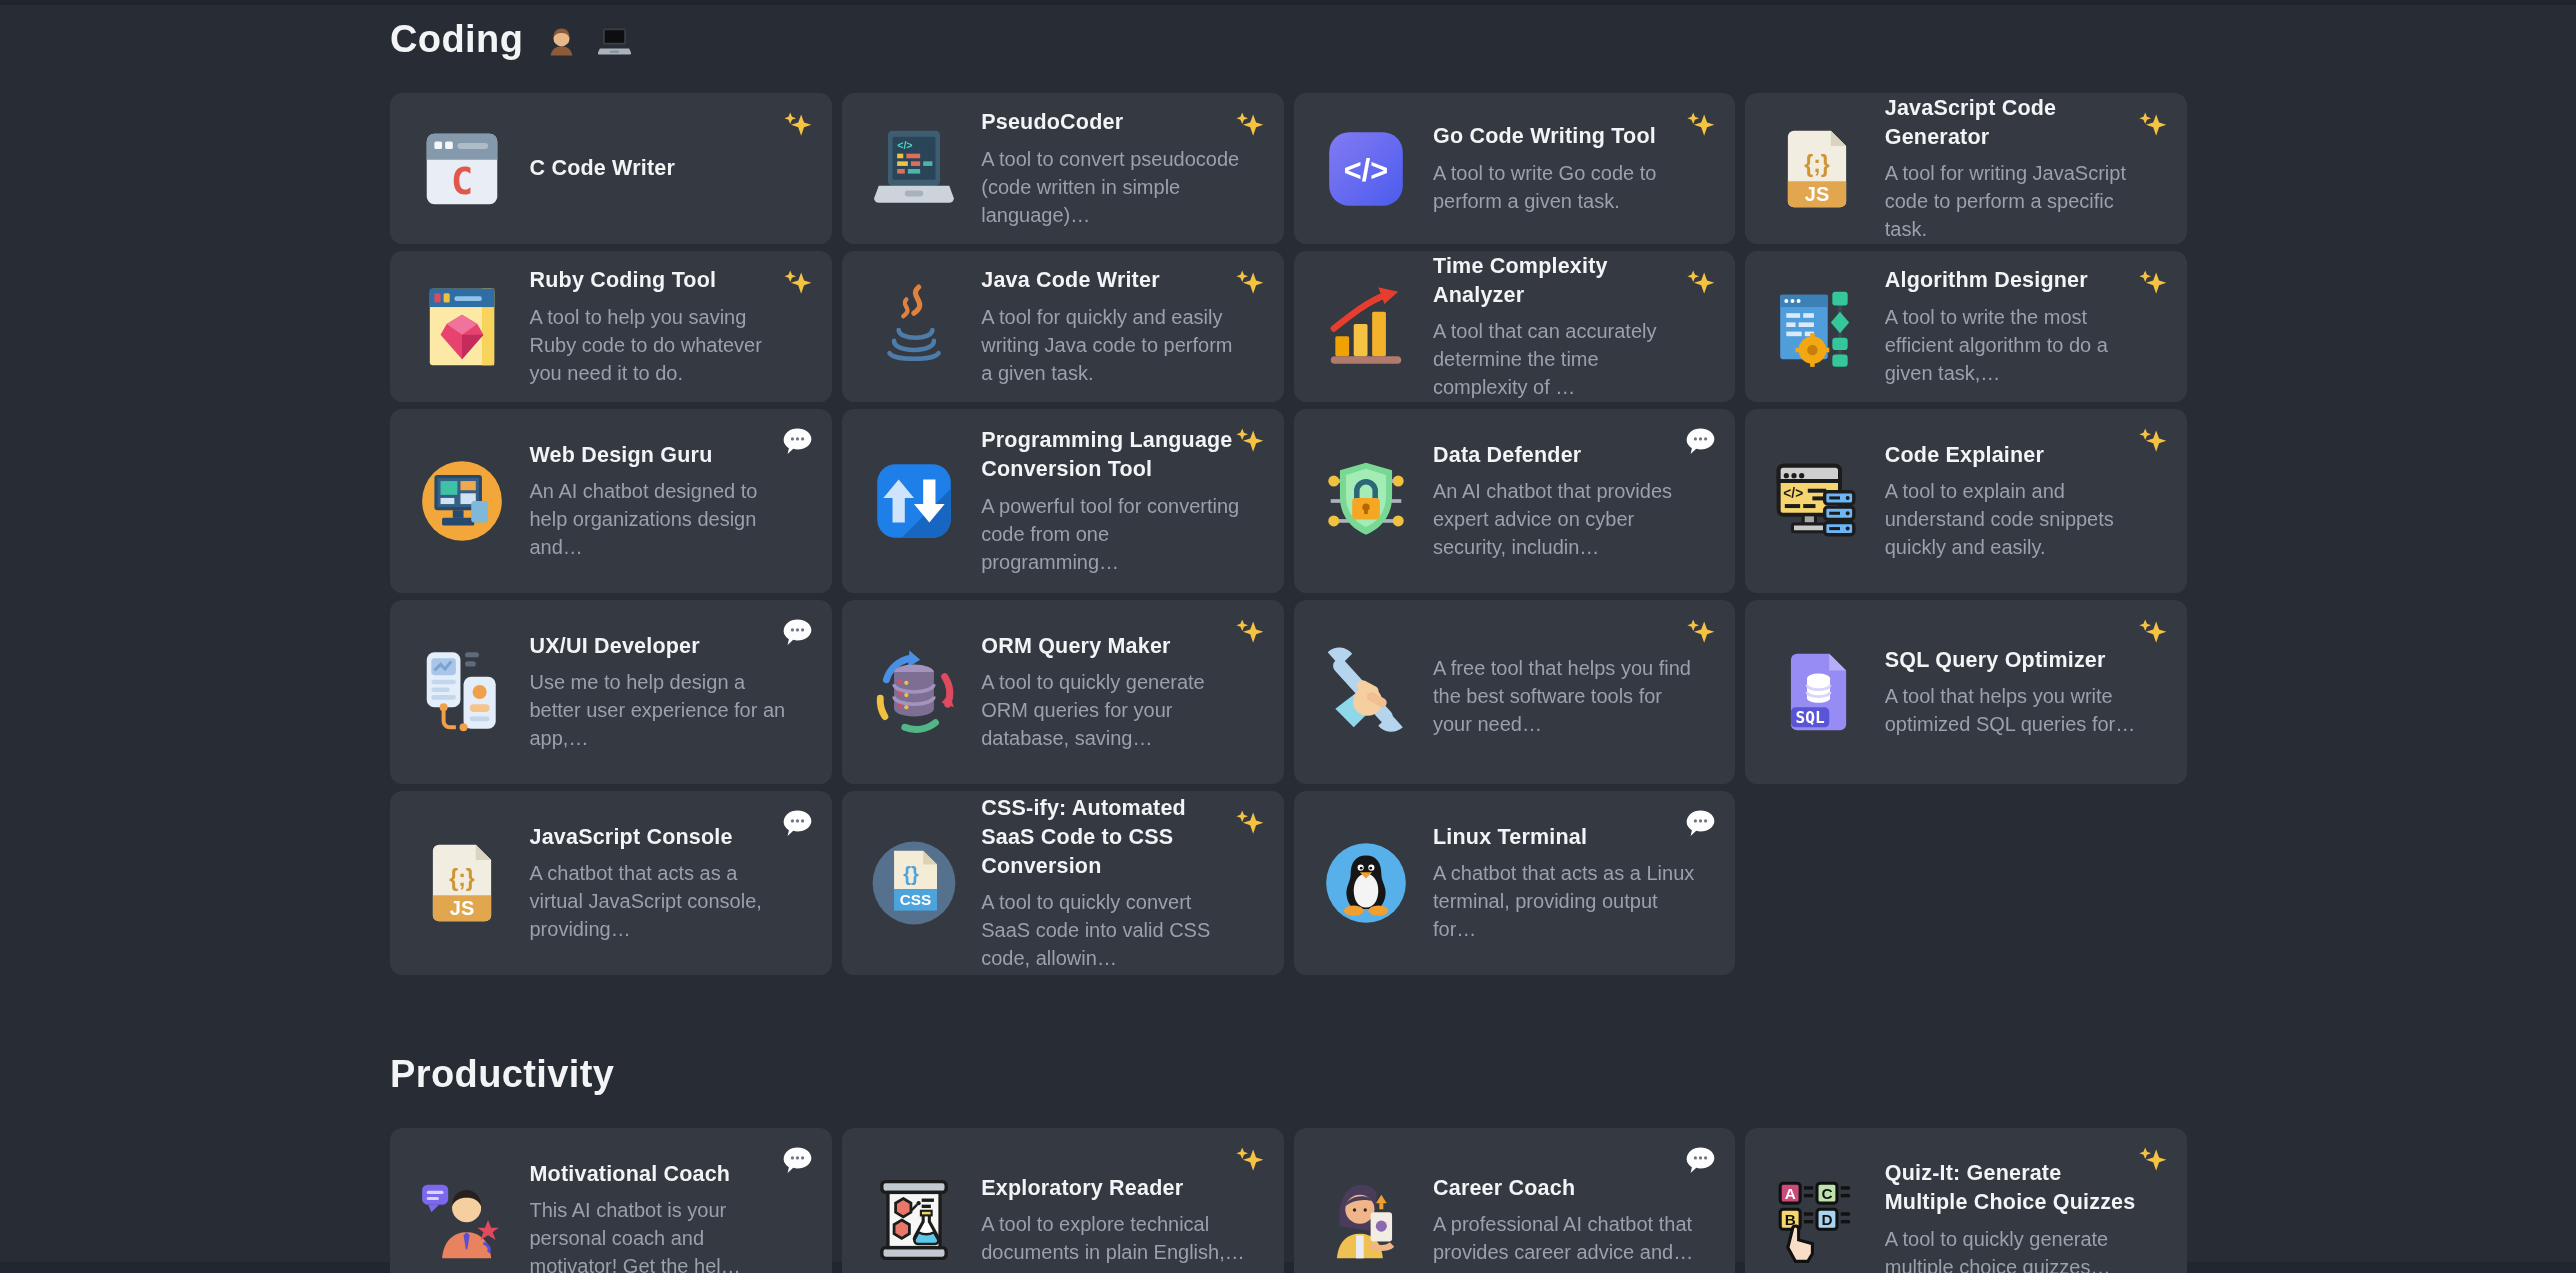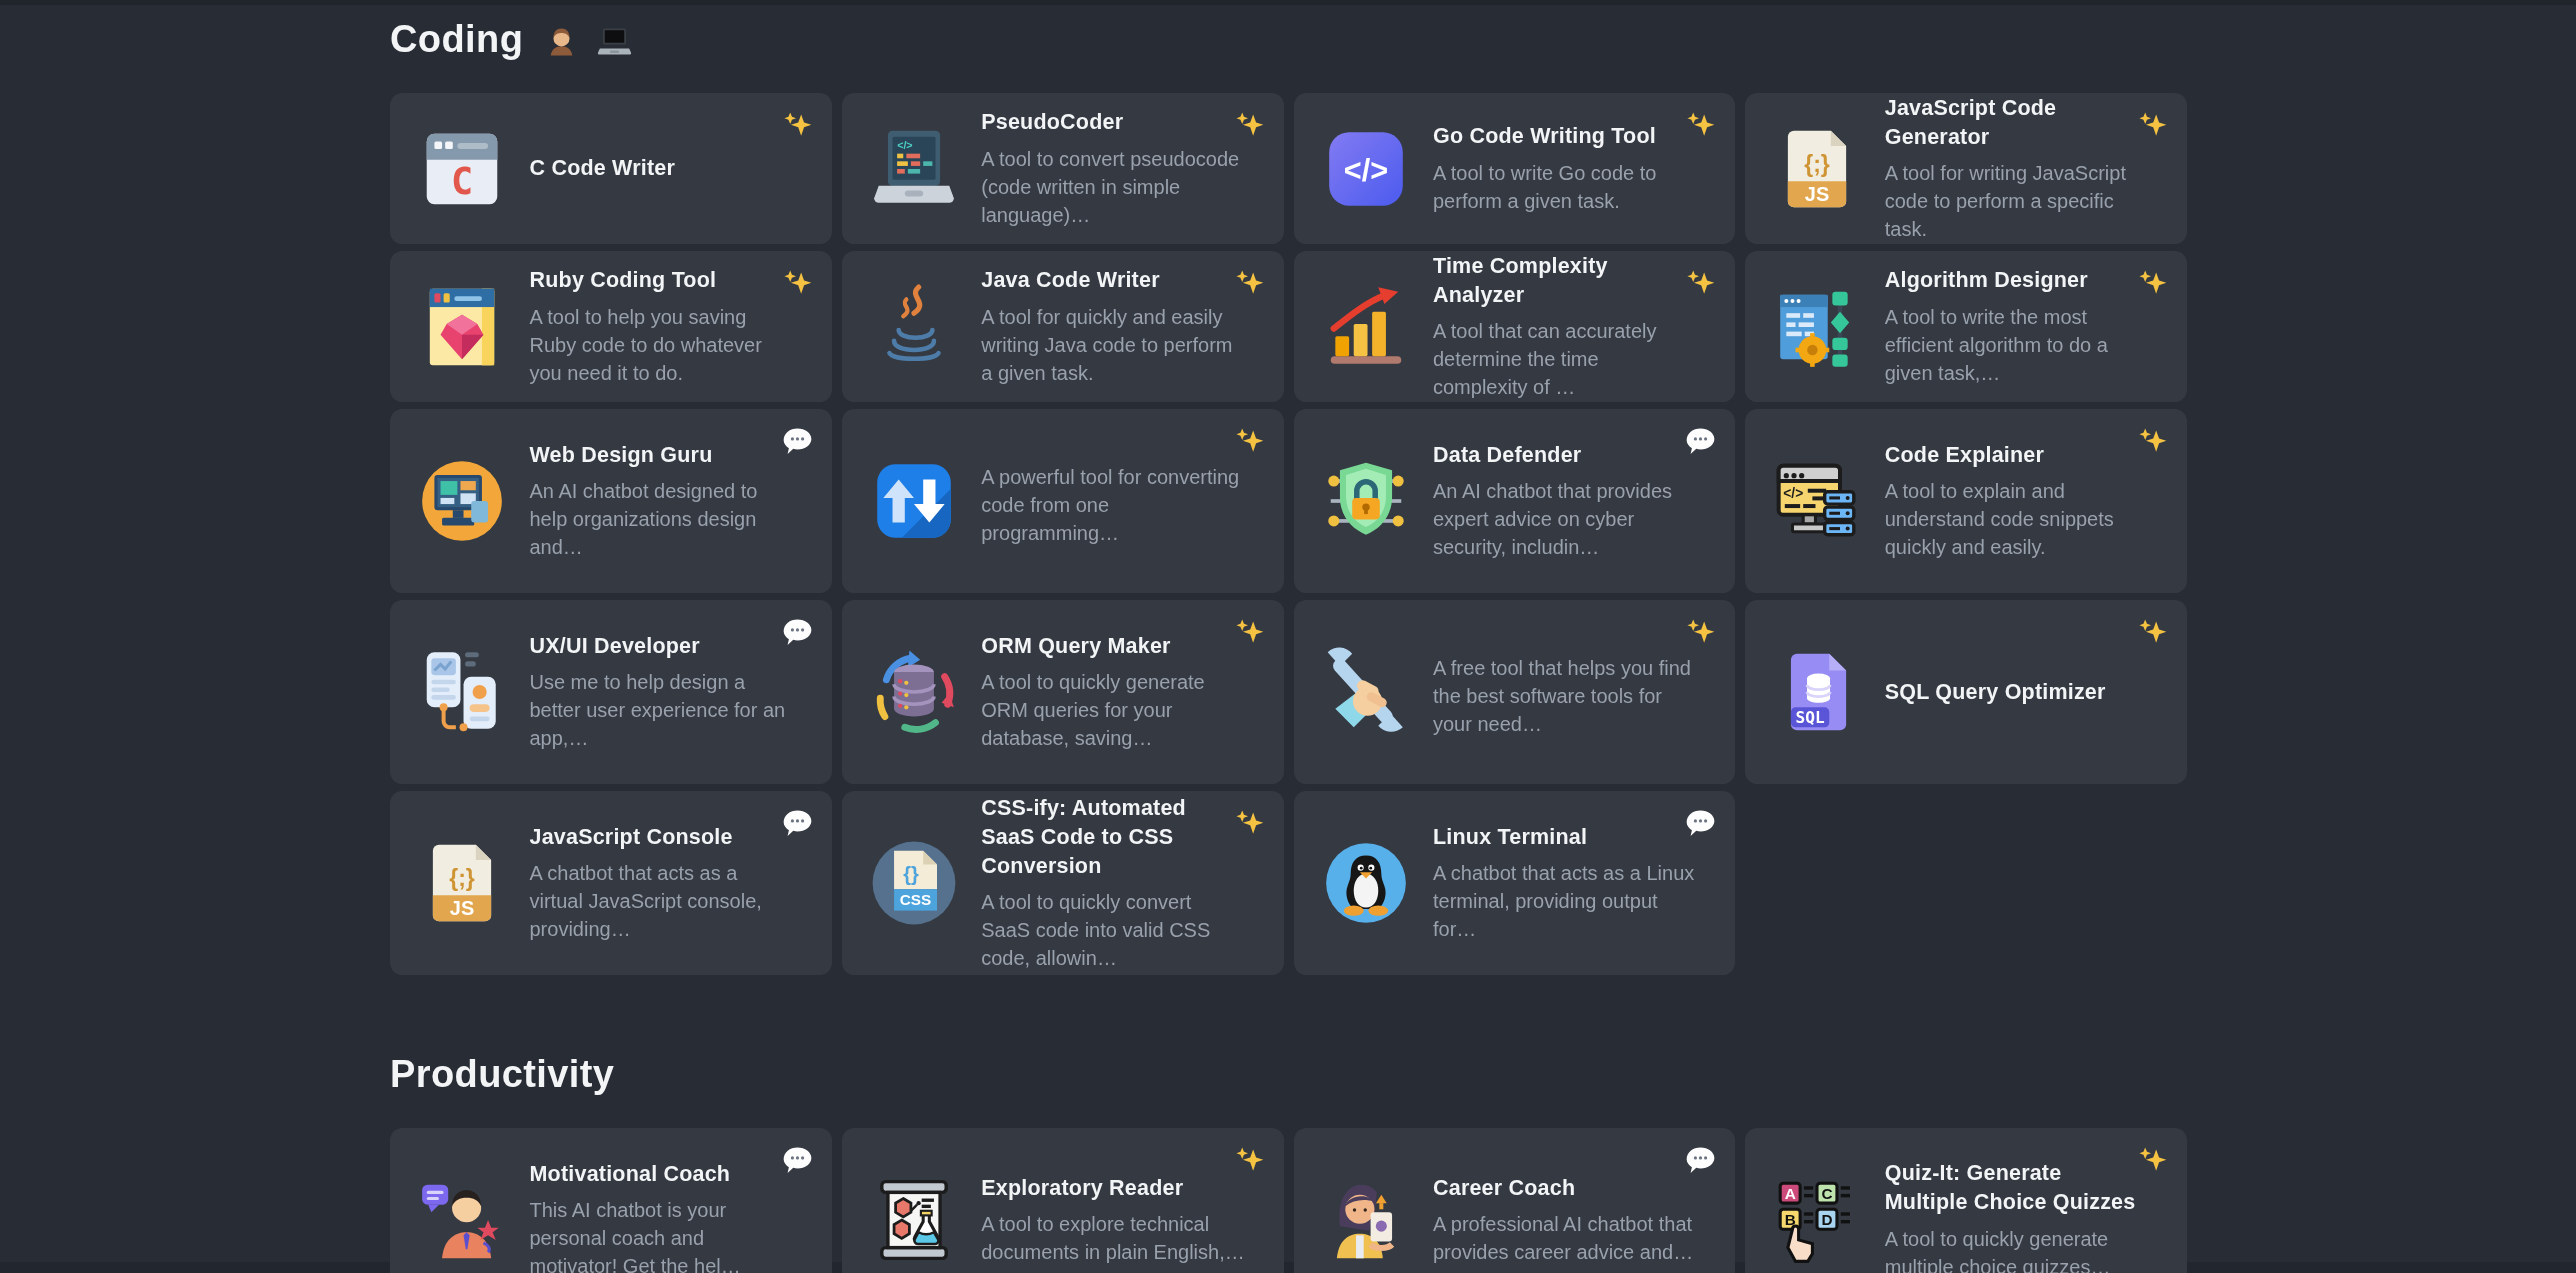--- a/index.html
+++ b/index.html
@@ -296,20 +296,21 @@
         <article class="card">
     <div class="card-icon">
             <svg viewBox="0 0 60 60">
               <rect x="6" y="6" width="48" height="48" rx="12" fill="#1f7fe8"></rect>
               <path d="M54 22L22 54h20a12 12 0 0012-12z" fill="#1767c2"></path>
               <path d="M16 44V28h-6l10-12 10 12h-6v16z" fill="#cfe3fa"></path>
               <path d="M44 16v16h6L40 44 30 32h6V16z" fill="#ffffff"></path>
             </svg>
           </div>
     <div class="card-text">
+      <h3 class="card-title">Programming Language Conversion Tool</h3>
       <p class="card-desc">A powerful tool for converting code from one programming…</p>
     </div>
     <span class="card-badge">
             <svg viewBox="0 0 24 24">
               <path d="M14.5 4.5l2 5.4 5 1.6-5 1.7-2 5.8-2-5.8-5-1.7 5-1.6z" fill="#f5c242"></path>
               <path d="M7 3l1.2 3L11 7 8.2 8 7 11 5.8 8 3 7l2.8-1z" fill="#f5c242"></path>
             </svg>
           </span>
   </article>
         <article class="card">
@@ -488,20 +489,21 @@
               <path d="M38 5l11 11H38z" fill="#b7aef8"></path>
               <ellipse cx="31" cy="21" rx="7.5" ry="3" fill="#fff"></ellipse>
               <path d="M23.5 21v13c0 1.7 3.4 3 7.5 3s7.5-1.3 7.5-3V21" fill="#fff"></path>
               <path d="M23.5 25.5c0 1.7 3.4 3 7.5 3s7.5-1.3 7.5-3M23.5 30c0 1.7 3.4 3 7.5 3s7.5-1.3 7.5-3" stroke="#d9d4fb" stroke-width="1.8" fill="none"></path>
               <rect x="13" y="40" width="25" height="13" rx="3" fill="#5a55d6"></rect>
               <text x="25.5" y="50" font-size="10.5" font-weight="bold" fill="#fff" text-anchor="middle" font-family="DejaVu Sans Mono, monospace">SQL</text>
             </svg>
           </div>
     <div class="card-text">
       <h3 class="card-title">SQL Query Optimizer</h3>
+      <p class="card-desc">A tool that helps you write optimized SQL queries for…</p>
     </div>
     <span class="card-badge">
             <svg viewBox="0 0 24 24">
               <path d="M14.5 4.5l2 5.4 5 1.6-5 1.7-2 5.8-2-5.8-5-1.7 5-1.6z" fill="#f5c242"></path>
               <path d="M7 3l1.2 3L11 7 8.2 8 7 11 5.8 8 3 7l2.8-1z" fill="#f5c242"></path>
             </svg>
           </span>
   </article>
         <article class="card">
     <div class="card-icon">

